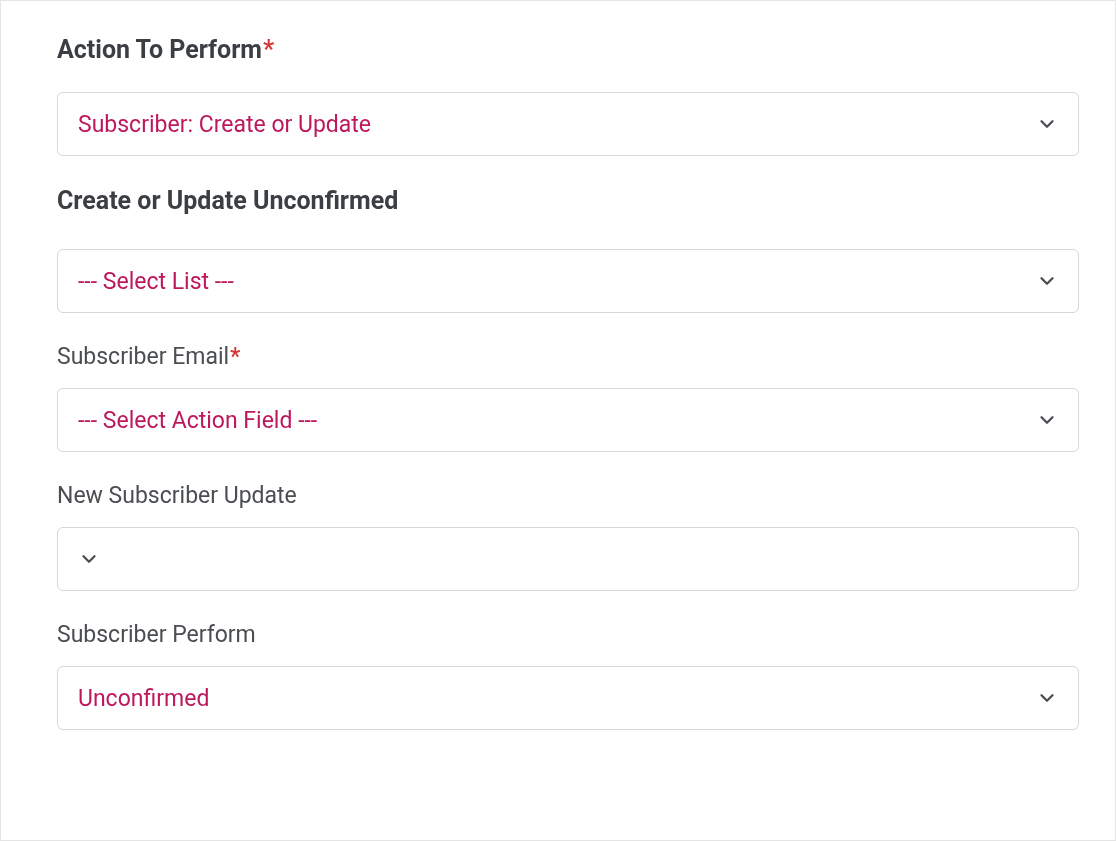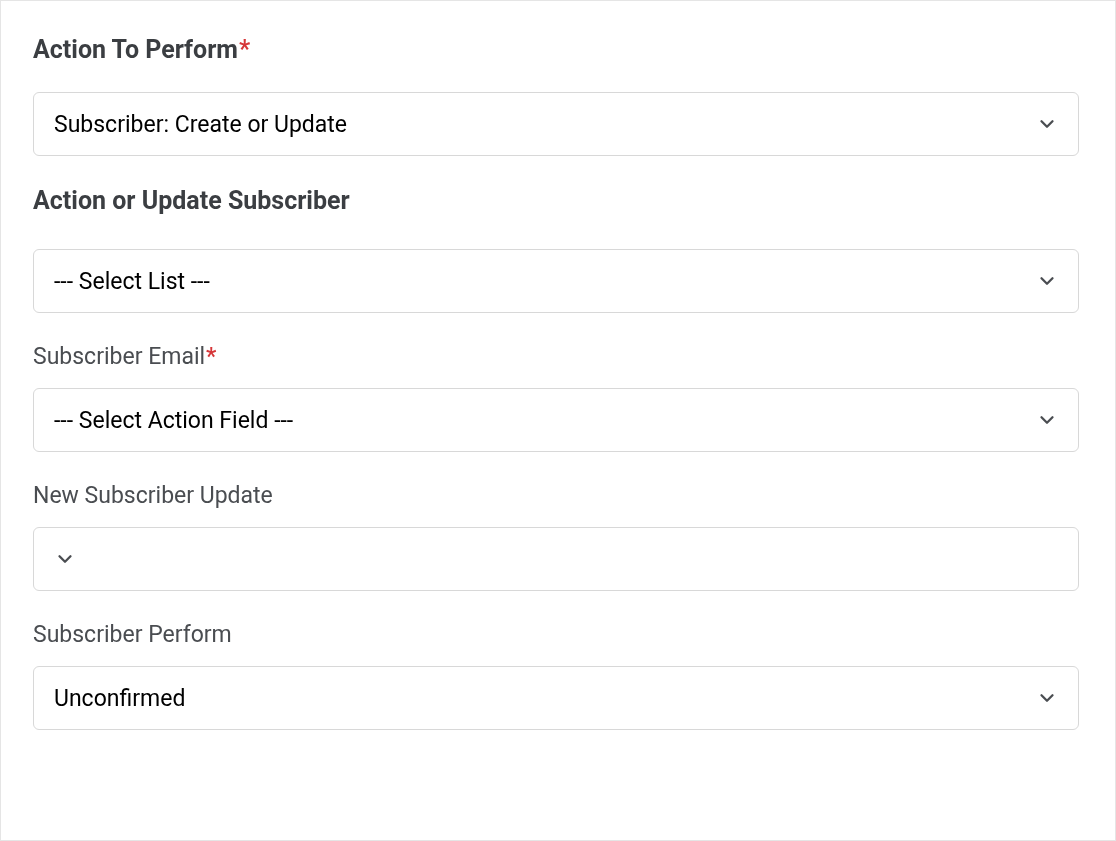--- a/index.html
+++ b/index.html
@@ -9,21 +9,21 @@
   }
   body {
     font-family: -apple-system, BlinkMacSystemFont, "Segoe UI", Roboto, Helvetica, Arial, sans-serif;
     background: #ffffff;
     color: #3b3e42;
   }
   .panel {
     width: 1116px;
     height: 841px;
     border: 1px solid #e5e5e5;
-    padding: 28px 36px 0 32px;
+    padding: 28px 36px 0 56px;
     background: #fff;
   }
   .section-title {
     font-size: 25px;
     font-weight: 700;
     color: #3b3e42;
     margin-bottom: 28px;
     margin-top: 6px;
   }
   .field-group {
@@ -48,21 +48,21 @@
     background: #fff;
     height: 64px;
     display: flex;
     align-items: center;
     justify-content: space-between;
     padding: 0 20px 0 20px;
     cursor: pointer;
   }
   .select-box .value {
     font-size: 23px;
-    color: #000000;
+    color: #be185d;
     font-weight: 400;
   }
   .select-box .chev {
     flex: 0 0 auto;
     display: flex;
     align-items: center;
   }
   .select-box svg {
     width: 22px;
     height: 22px;
@@ -87,21 +87,21 @@
     <div class="select-box">
       <span class="value">Subscriber: Create or Update</span>
       <span class="chev">
         <svg viewBox="0 0 24 24" fill="none" stroke="#4a4d51" stroke-width="2.5" stroke-linecap="round" stroke-linejoin="round">
             <polyline points="6 9 12 15 18 9"></polyline>
           </svg>
       </span>
     </div>
   </div>
 
-  <div class="subsection-title">Action or Update Subscriber</div>
+  <div class="subsection-title">Create or Update Unconfirmed</div>
 
   <div class="field-group">
     <div class="select-box">
       <span class="value">--- Select List ---</span>
       <span class="chev">
         <svg viewBox="0 0 24 24" fill="none" stroke="#4a4d51" stroke-width="2.5" stroke-linecap="round" stroke-linejoin="round">
             <polyline points="6 9 12 15 18 9"></polyline>
           </svg>
       </span>
     </div>

